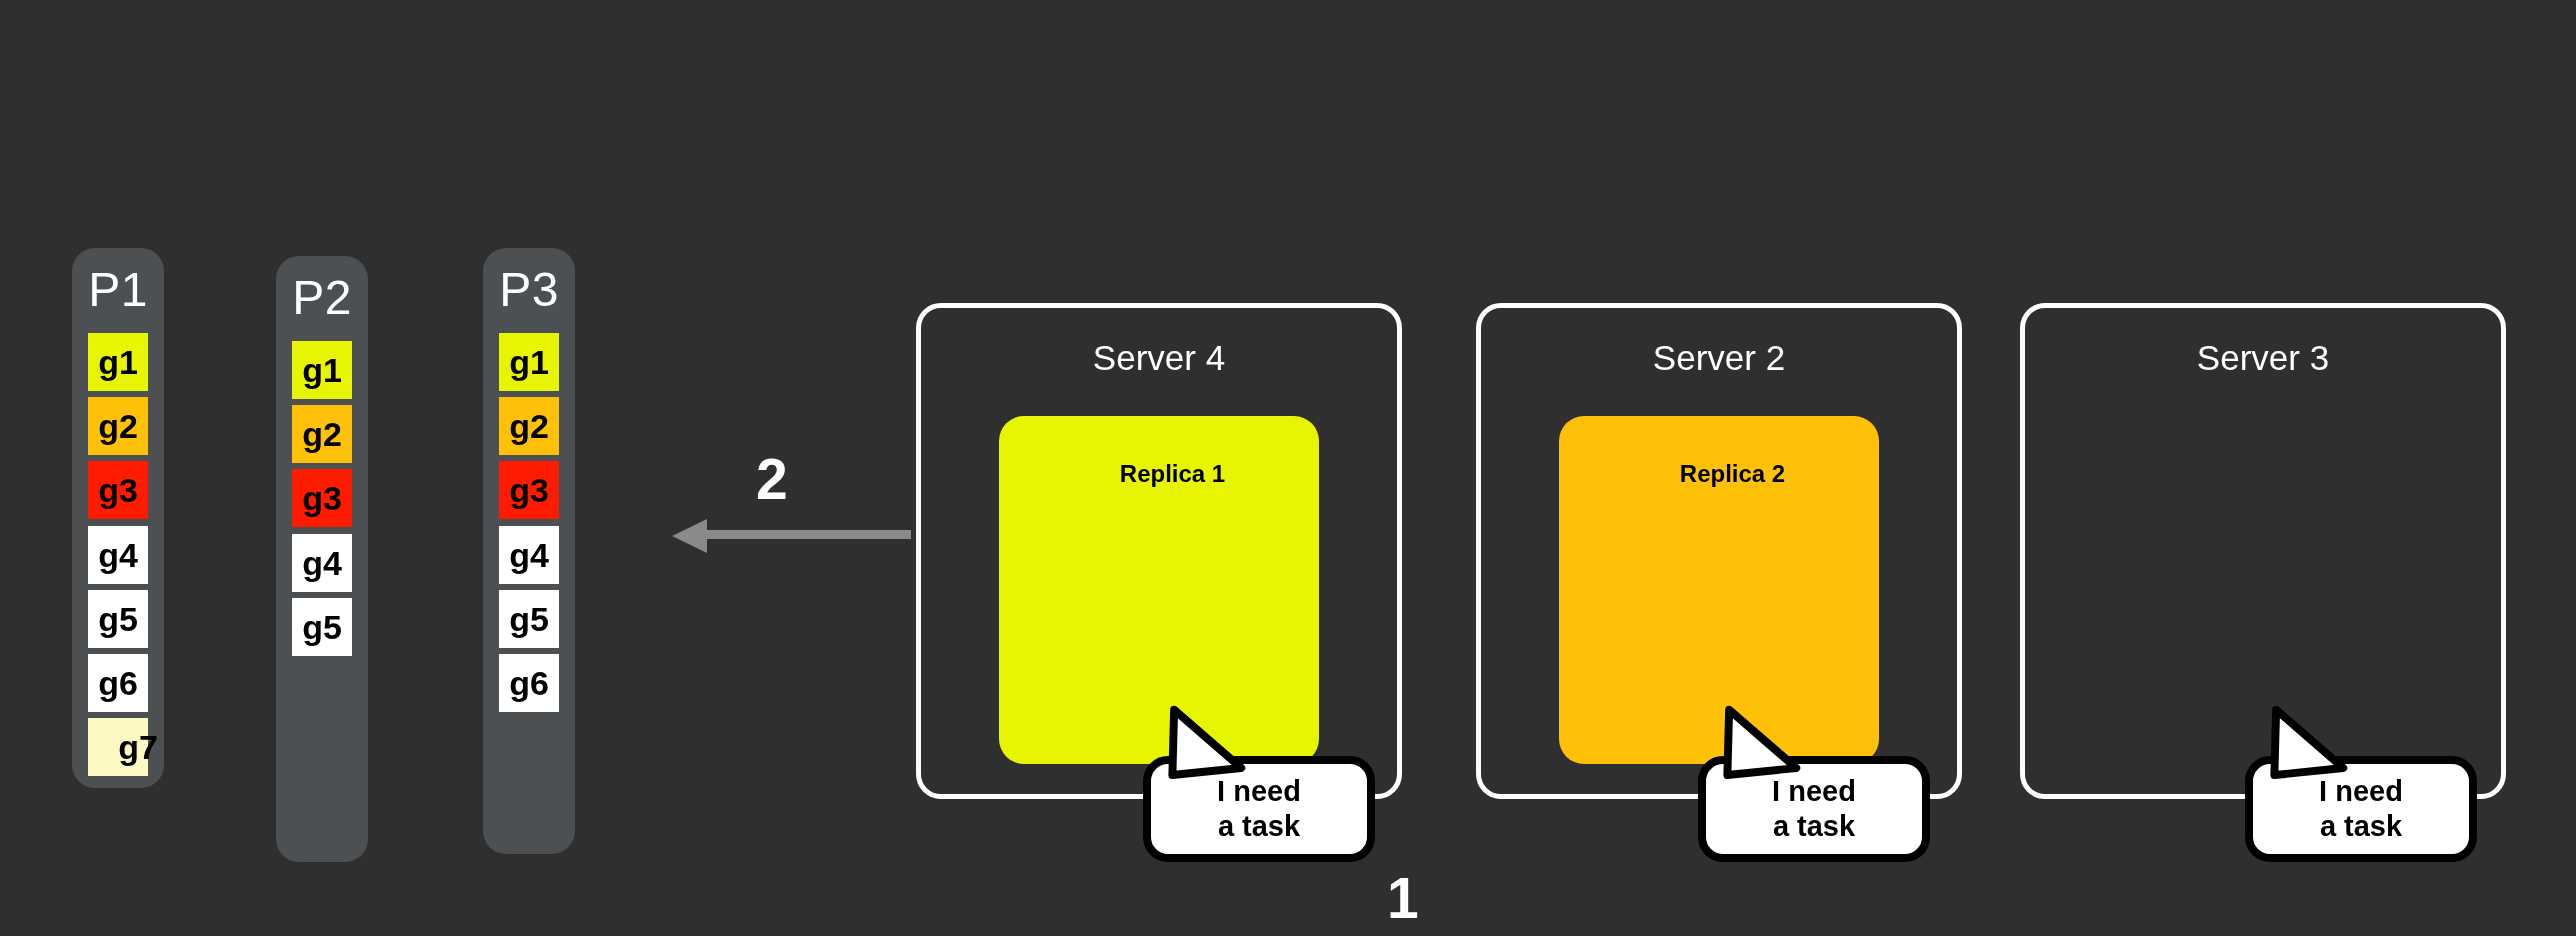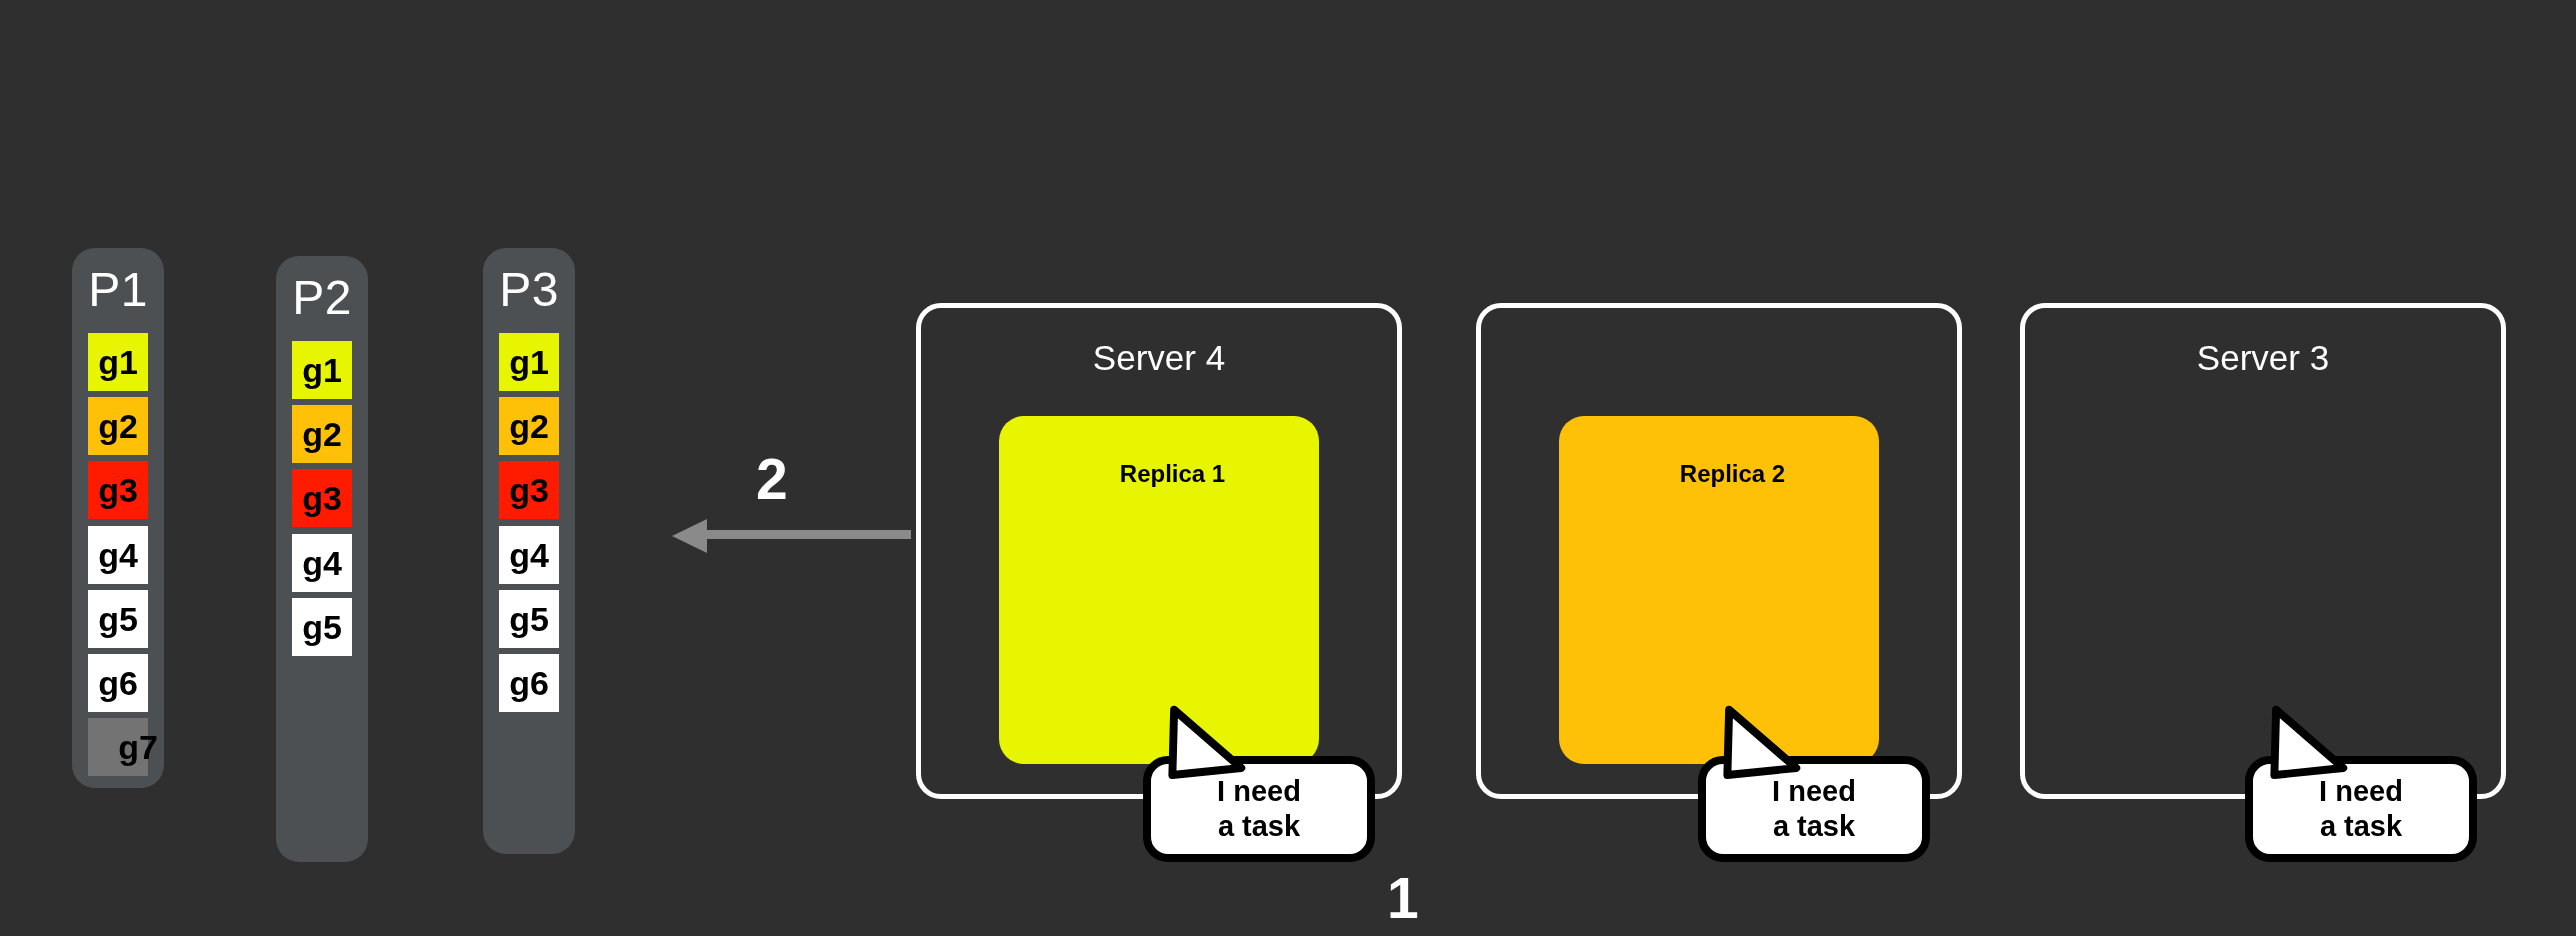--- a/index.html
+++ b/index.html
@@ -174,21 +174,21 @@
 
   <div class="partition" id="p1" style="left: 72px; top: 248px; width: 92px; height: 540px; background: rgb(77, 80, 82);">
     <div class="partition-title">P1</div>
     <div class="gslot-wrap" id="p1-slots">
         <div class="gslot" style="background: rgb(232, 245, 0);">g1</div>
         <div class="gslot" style="background: rgb(255, 193, 7);">g2</div>
         <div class="gslot" style="background: rgb(255, 27, 0);">g3</div>
         <div class="gslot" style="background: rgb(255, 255, 255);">g4</div>
         <div class="gslot" style="background: rgb(255, 255, 255);">g5</div>
         <div class="gslot" style="background: rgb(255, 255, 255);">g6</div>
-        <div class="gslot" style="background: #737373; padding-left: 40px;">g7</div>
+        <div class="gslot" style="background: #fef9c3; padding-left: 40px;">g7</div>
       </div>
   </div>
 
   <div class="partition" id="p2" style="left: 276px; top: 248px; width: 92px; height: 606px; background: rgb(77, 80, 82); margin-top: 8px;">
     <div class="partition-title">P2</div>
     <div class="gslot-wrap" id="p2-slots">
         <div class="gslot" style="background: rgb(232, 245, 0);">g1</div>
         <div class="gslot" style="background: rgb(255, 193, 7);">g2</div>
         <div class="gslot" style="background: rgb(255, 27, 0);">g3</div>
         <div class="gslot" style="background: rgb(255, 255, 255);">g4</div>
@@ -224,20 +224,21 @@
   </div>
   <div class="bubble" style="left:1143px; top:756px;">
     <svg class="bubble-tail" viewBox="0 0 120 80">
       <path d="M 14 78 L 16 4 L 92 70 Z" fill="#ffffff" stroke="#000000" stroke-width="9" stroke-linejoin="round"></path>
     </svg>
     <div class="bubble-line">I need</div>
     <div class="bubble-line">a task</div>
   </div>
 
   <div class="server" style="left:1476px; top:303px; width:486px; height:496px;">
+    <div class="server-title">Server 2</div>
     <div class="replica" id="replica2" style="background: rgb(255, 193, 7);">
       <div class="replica-label">Replica 2</div>
     </div>
   </div>
   <div class="bubble" style="left:1698px; top:756px;">
     <svg class="bubble-tail" viewBox="0 0 120 80">
       <path d="M 14 78 L 16 4 L 92 70 Z" fill="#ffffff" stroke="#000000" stroke-width="9" stroke-linejoin="round"></path>
     </svg>
     <div class="bubble-line">I need</div>
     <div class="bubble-line">a task</div>

